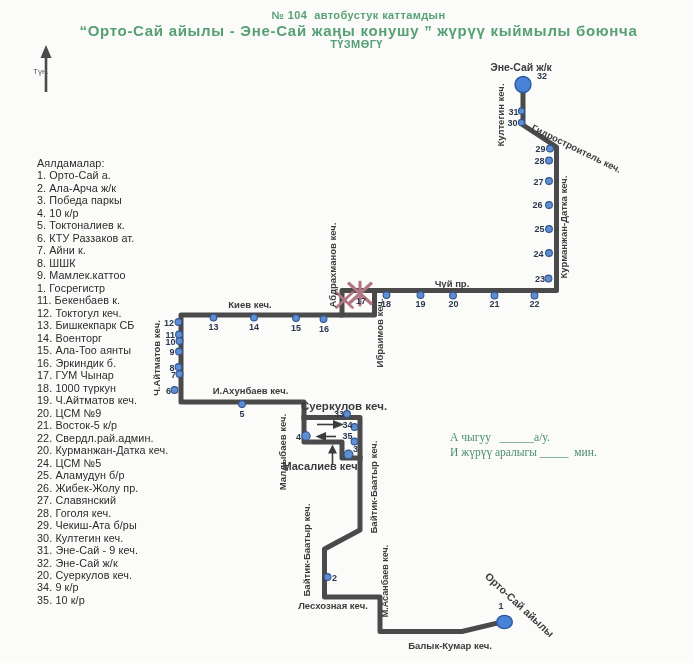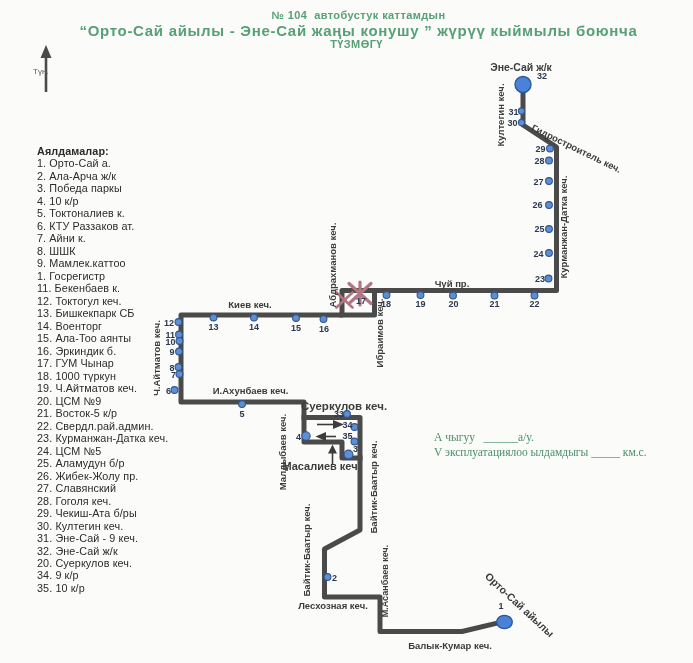--- a/index.html
+++ b/index.html
@@ -1,21 +1,21 @@
 <!DOCTYPE html>
 <html><head>
 <meta charset="utf-8">
 <style>
 html,body{margin:0;padding:0;}
 body{width:693px;height:663px;background:#fbfbf9;font-family:"Liberation Sans",sans-serif;position:relative;overflow:hidden;}
 .abs{position:absolute;}
 .title{color:#57a075;font-weight:bold;text-align:center;width:693px;left:12px;}
 #list{left:37px;top:145px;font-size:10.8px;color:#2b2b2b;line-height:12.49px;letter-spacing:0.1px;}
-#list .hdr{font-weight:bold;}
-#legend{left:434px;top:430px;font-family:"Liberation Serif",serif;font-size:11.5px;color:#4a8f6c;line-height:15.2px;white-space:nowrap;}
+#list .hdr{font-weight:normal;margin-top:12px;}
+#legend{left:450px;top:430px;font-family:"Liberation Serif",serif;font-size:11.5px;color:#4a8f6c;line-height:15.2px;white-space:nowrap;}
 </style>
 </head>
 <body>
 <div class="abs title" style="top:9px;font-size:11px;letter-spacing:0.4px;">№ 104&nbsp; автобустук каттамдын</div>
 <div class="abs title" style="top:22px;font-size:15px;letter-spacing:0.7px;">“Орто-Сай айылы - Эне-Сай жаңы конушу ” жүрүү кыймылы боюнча</div>
 <div class="abs title" style="top:38px;font-size:11px;left:10px;letter-spacing:0.4px;">ТҮЗМӨГҮ</div>
 
 <div class="abs" id="list">
 <div class="hdr">Аялдамалар:</div>
 <div>1. Орто-Сай а.</div>
@@ -33,38 +33,38 @@
 <div>13. Бишкекпарк СБ</div>
 <div>14. Военторг</div>
 <div>15. Ала-Тоо аянты</div>
 <div>16. Эркиндик б.</div>
 <div>17. ГУМ Чынар</div>
 <div>18. 1000 түркун</div>
 <div>19. Ч.Айтматов кеч.</div>
 <div>20. ЦСМ №9</div>
 <div>21. Восток-5 к/р</div>
 <div>22. Свердл.рай.админ.</div>
-<div>23. Курманжан-Датка кеч.</div>
+<div>20. Курманжан-Датка кеч.</div>
 <div>24. ЦСМ №5</div>
 <div>25. Аламудун б/р</div>
 <div>26. Жибек-Жолу пр.</div>
 <div>27. Славянский</div>
 <div>28. Гоголя кеч.</div>
 <div>29. Чекиш-Ата б/ры</div>
 <div>30. Култегин кеч.</div>
 <div>31. Эне-Сай - 9 кеч.</div>
 <div>32. Эне-Сай ж/к</div>
 <div>20. Суеркулов кеч.</div>
 <div>34. 9 к/р</div>
 <div>35. 10 к/р</div>
 </div>
 
 <div class="abs" id="legend">
 <div>А чыгуу&nbsp;&nbsp; ______а/у.</div>
-<div>V эксплуатациялоо ылдамдыгы _____ км.с.</div>
+<div>И жүрүү аралыгы _____&nbsp; мин.</div>
 </div>
 
 <svg class="abs" style="left:0;top:0;" width="693" height="663" viewBox="0 0 693 663">
 <g fill="none" stroke="#4a4a4a" stroke-width="5" stroke-linejoin="round" stroke-linecap="square">
  <path d="M523,88 L523,125 L556.5,147 L556.5,290.5 L342,290.5 L342,315 L181,315 L181,402 L304,402 L304,442 L342,442 L342,458 L360,458"></path>
  <path d="M342,315 L374.5,315 L374.5,290.5"></path>
  <path d="M304,417.5 L360,417.5 L360,530 L324.5,549 L324.5,597 L380,597 L380,631.5 L462,631.5 L500,622.5"></path>
 </g>
 
 <g stroke="#4a4a4a" stroke-width="2.6" fill="#4a4a4a">

